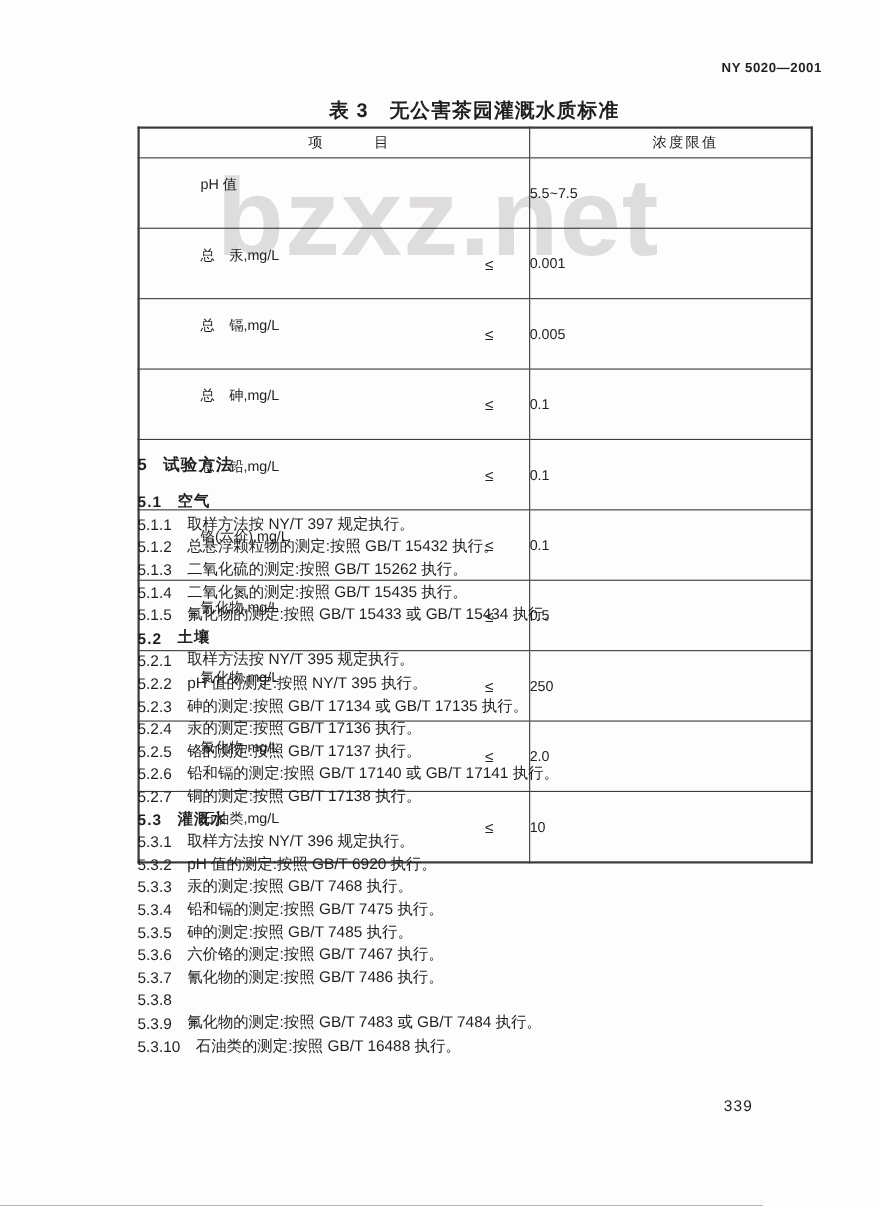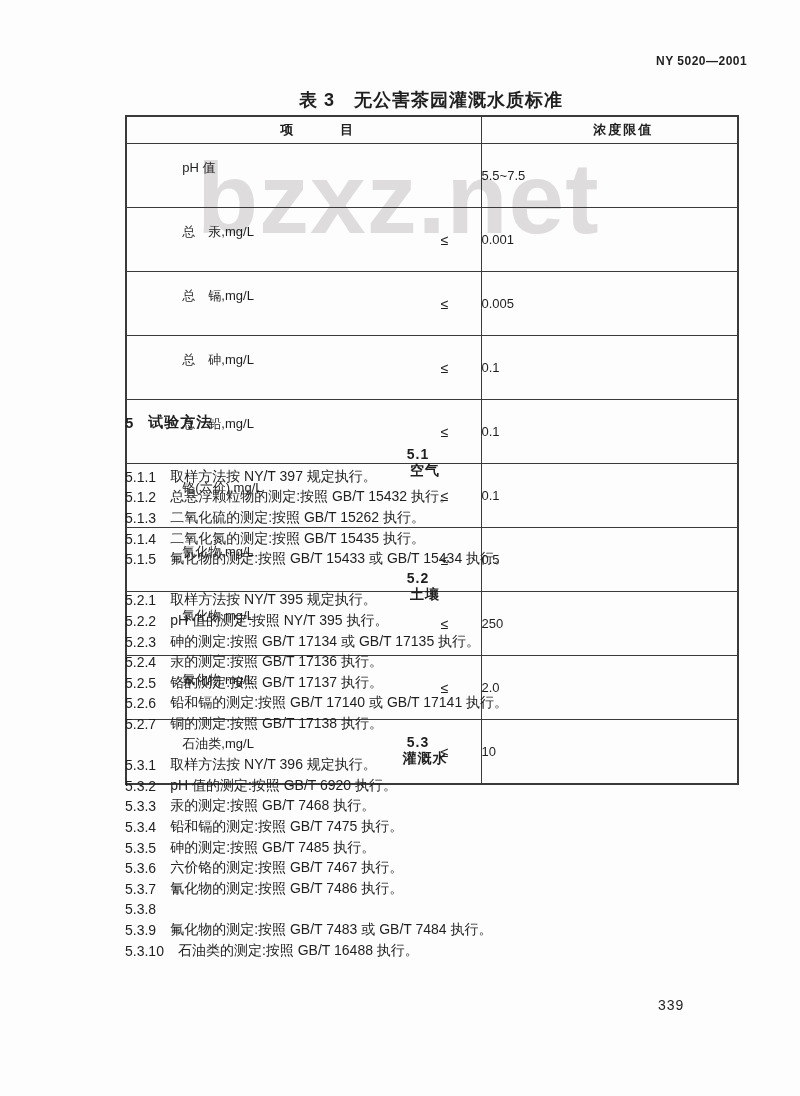--- a/index.html
+++ b/index.html
@@ -33,35 +33,35 @@
     font-size:13px;z-index:1;
     border:2px solid var(--color-border,#3a3a3a);
   }
   .std-table th,.std-table td{
     border:1px solid var(--color-border,#3a3a3a);
     height:26px;padding:0;white-space:pre;
     vertical-align:middle;
   }
   .std-table col.c-item{width:355px;}
   .std-table col.c-limit{width:257px;}
-  .std-table th{font-weight:bold;text-align:center;letter-spacing:2px;padding-left:28px;}
+  .std-table th{font-weight:normal;text-align:center;letter-spacing:2px;padding-left:28px;}
   td.cell-item{position:relative;padding-left:12px;}
   .le-symbol{
     position:absolute;right:32px;top:50%;transform:translateY(-50%);
     font-size:14px;
   }
   td.cell-limit{text-align:left;}
   .methods{
     position:absolute;left:125px;top:410px;width:600px;
     font-size:14px;z-index:1;
   }
   .methods .line{display:flex;align-items:center;height:20.6px;}
   .methods .line .num{flex:0 0 auto;margin-right:14px;white-space:pre;}
   .methods .line.h1{font-weight:bold;font-size:15px;height:24px;margin-bottom:12px;letter-spacing:1px;}
-  .methods .line.h2{font-weight:bold;letter-spacing:1px;flex-direction:column;}
+  .methods .line.h2{font-weight:bold;letter-spacing:1px;}
   .page-number{
     position:absolute;top:997px;left:658px;
     font-size:14px;letter-spacing:1px;
   }
 </style>
 </head>
 <body>
 
 <div class="page">
 

